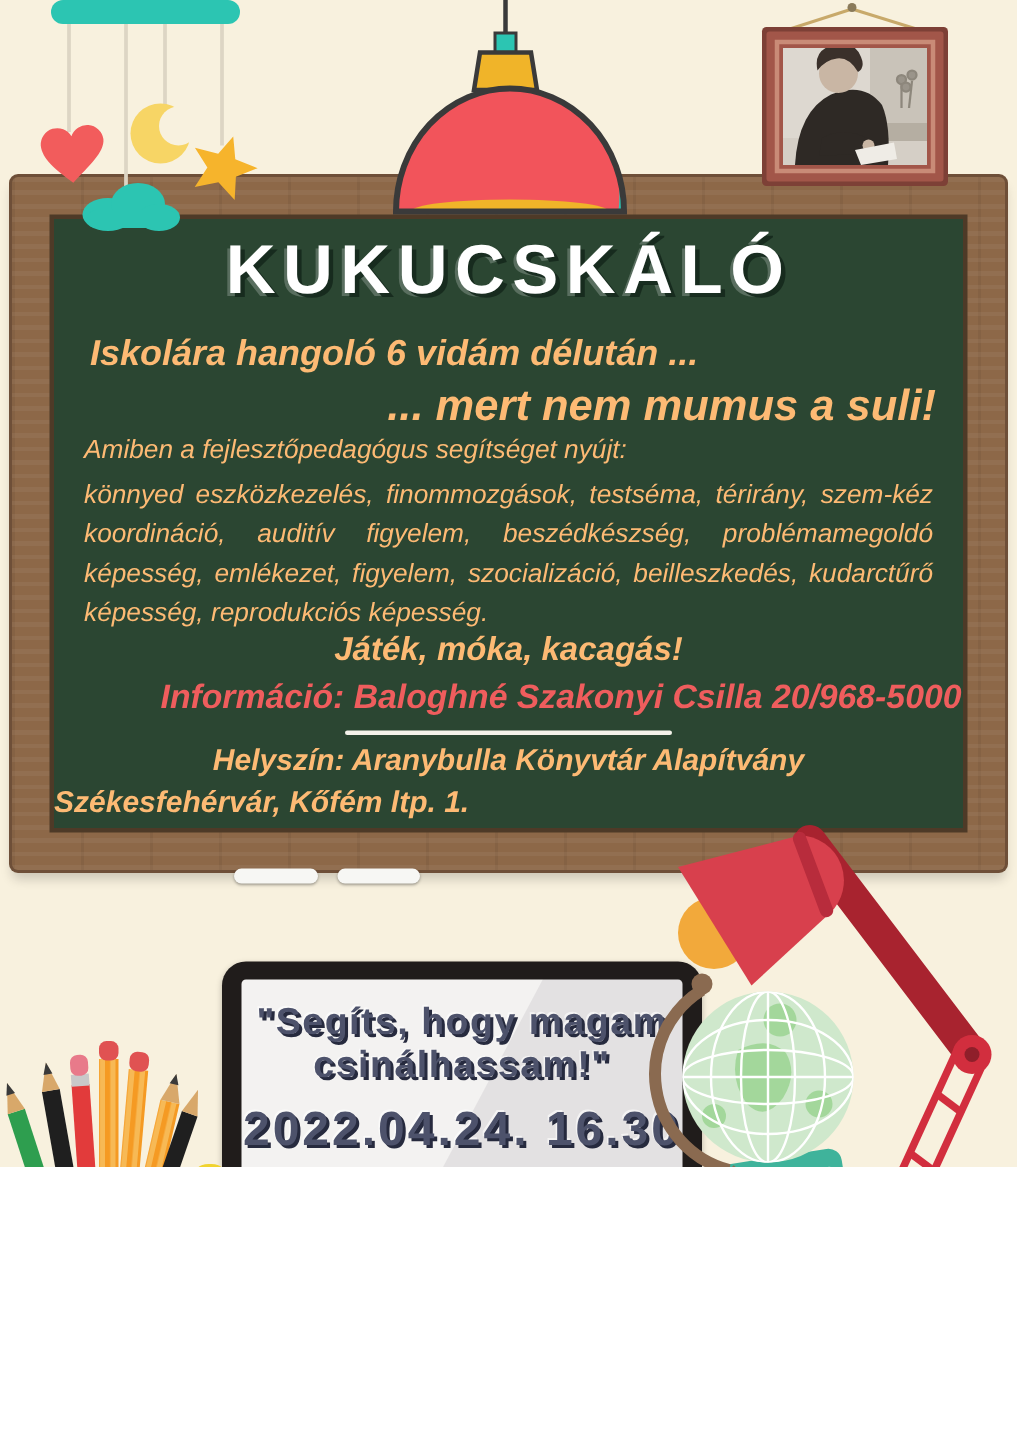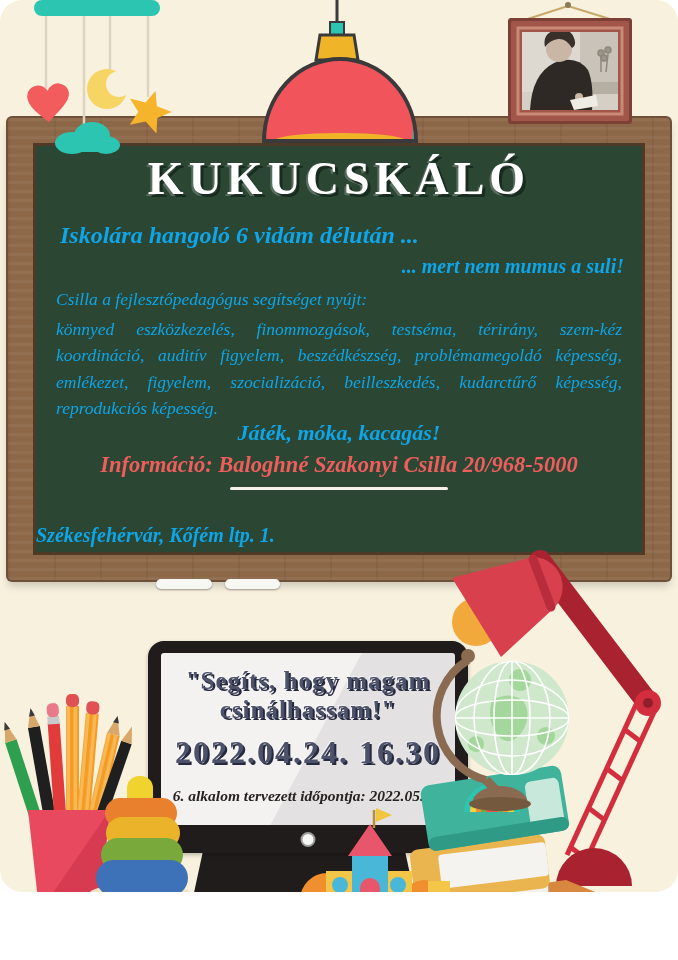--- a/index.html
+++ b/index.html
@@ -1,40 +1,40 @@
 <!DOCTYPE html>
 <html><head>
 <meta charset="utf-8">
 <style>
   html,body{margin:0;padding:0;}
-  .poster{position:relative;width:678px;height:892px;background:#f8f1de;overflow:hidden;
-          font-family:Liberation Serif, serif;border-radius:22px;}
+  .poster{position:relative;width:678px;height:778px;background:#f8f1de;overflow:hidden;
+          font-family:Liberation Sans, sans-serif;}
   .abs{position:absolute;}
 
   
   .board{left:8px;top:118px;width:662px;height:462px;background:#8d6848;border-radius:4px;
          box-shadow:0 0 0 2px #6e4f38, 0 6px 8px rgba(0,0,0,.18);}
   .board .wood-texture{position:absolute;inset:0;border-radius:4px;
      background:
        repeating-linear-gradient(0deg, rgba(255,255,255,.05) 0 3px, rgba(0,0,0,0) 3px 9px),
        repeating-linear-gradient(90deg, rgba(0,0,0,.05) 0 2px, rgba(0,0,0,0) 2px 46px);}
   .board-inner{position:absolute;left:28px;top:28px;width:606px;height:406px;
         background:#2b4632;outline:3px solid #4e3a27;}
-  .board-text{position:absolute;color:#0ea5e9;}
+  .board-text{position:absolute;color:#fdba74;}
   .b-title{top:6px;left:0;width:100%;text-align:center;font-size:46px;font-weight:bold;
            letter-spacing:5px;color:#ffffff;
            text-shadow:3px 3px 0 rgba(22,42,30,.95), -2px 2px 0 rgba(255,255,255,.22);}
   .b-tag1{top:76px;left:24px;font-size:24px;font-weight:bold;font-style:italic;}
-  .b-tag2{top:109px;right:18px;font-size:20px;font-weight:bold;font-style:italic;}
+  .b-tag2{top:109px;right:18px;font-size:29px;font-weight:bold;font-style:italic;}
   .b-intro{top:143px;left:20px;font-size:17.5px;font-style:italic;}
   .b-skills{top:170px;left:20px;width:566px;font-size:17.5px;font-style:italic;
             line-height:1.5;text-align:justify;}
   .b-fun{top:274px;left:0;width:100%;text-align:center;font-size:22px;font-weight:bold;font-style:italic;}
   .b-info{top:306px;left:0;width:100%;text-align:center;font-size:22.5px;font-weight:bold;
-          font-style:italic;color:#ef5d5d;}
+          font-style:italic;color:#ef5d5d;padding-left:35px;}
   .b-underline{top:341px;left:194px;width:218px;height:3px;background:#f4f2ea;border-radius:2px;}
   .b-loc1{top:350px;left:0;width:100%;text-align:center;font-size:20px;font-weight:bold;font-style:italic;}
   .b-loc2{top:378px;left:0;width:100%;font-size:20px;font-weight:bold;font-style:italic;}
   .chalk{position:absolute;height:10px;background:#f7f7f4;border-radius:5px;
          box-shadow:0 1px 2px rgba(0,0,0,.35);}
   .chalk.c1{left:120px;top:433px;width:56px;}
   .chalk.c2{left:189px;top:433px;width:55px;}
 
   
   .tablet{left:148px;top:641px;width:320px;height:212px;background:#201c1b;border-radius:16px;
@@ -62,25 +62,26 @@
 <body>
 
 <div class="poster">
 
   <div class="abs board">
     <div class="wood-texture"></div>
     <div class="board-inner">
       <div class="board-text b-title">KUKUCSKÁLÓ</div>
       <div class="board-text b-tag1">Iskolára hangoló 6 vidám délután ...</div>
       <div class="board-text b-tag2">... mert nem mumus a suli!</div>
-      <div class="board-text b-intro">Csilla a fejlesztőpedagógus segítséget nyújt:</div>
+      <div class="board-text b-intro">Amiben a fejlesztőpedagógus segítséget nyújt:</div>
       <div class="board-text b-fun">Játék, móka, kacagás!</div>
       <div class="board-text b-skills">könnyed eszközkezelés, finommozgások, testséma, térirány, szem-kéz koordináció, auditív figyelem, beszédkészség, problémamegoldó képesség, emlékezet, figyelem, szocializáció, beilleszkedés, kudarctűrő képesség, reprodukciós képesség.</div>
       <div class="board-text b-info">Információ: Baloghné Szakonyi Csilla  20/968-5000</div>
       <div class="board-text b-underline"></div>
+      <div class="board-text b-loc1">Helyszín: Aranybulla Könyvtár Alapítvány</div>
       <div class="board-text b-loc2">Székesfehérvár, Kőfém ltp. 1.</div>
       <div class="chalk c1"></div>
       <div class="chalk c2"></div>
     </div>
   </div>
 
   <svg class="abs" style="left:0;top:0" width="200" height="165" viewBox="0 0 200 165">
     <line x1="46" y1="14" x2="46" y2="88" stroke="#ddd5c4" stroke-width="2.5"></line>
     <line x1="84" y1="14" x2="84" y2="126" stroke="#ddd5c4" stroke-width="2.5"></line>
     <line x1="110" y1="14" x2="110" y2="74" stroke="#ddd5c4" stroke-width="2.5"></line>

